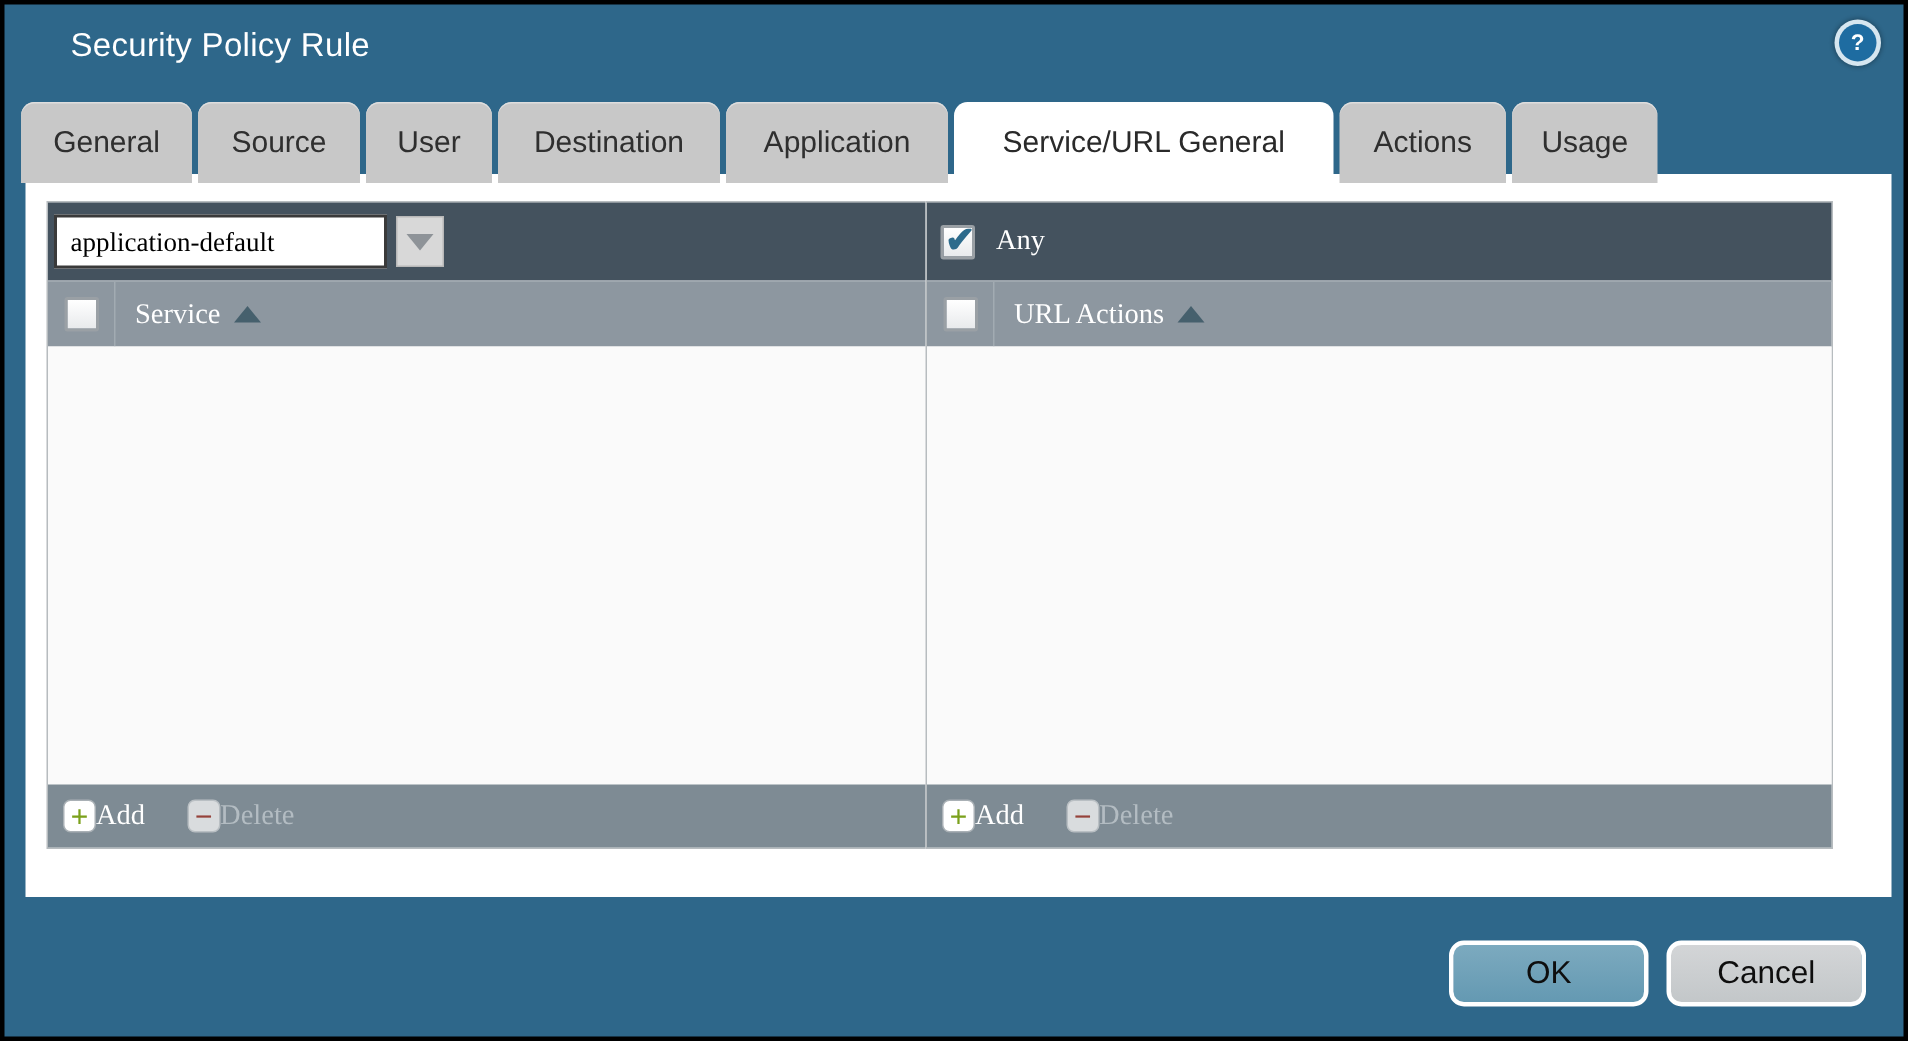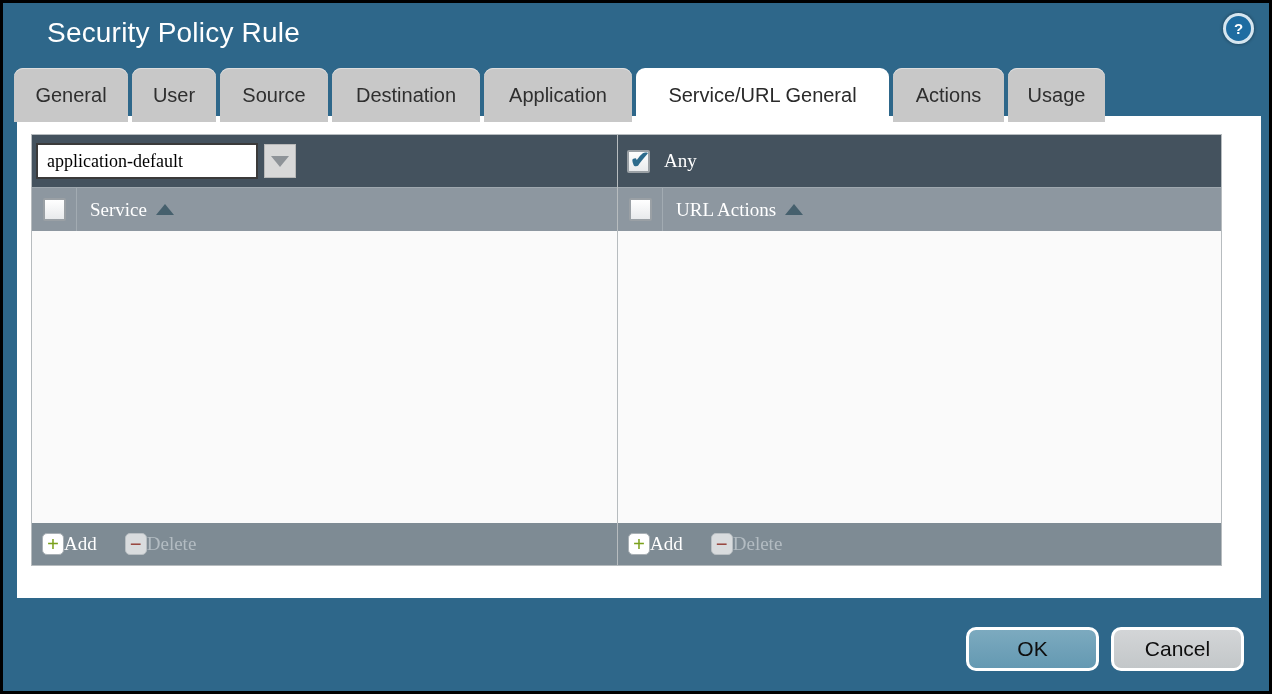--- a/index.html
+++ b/index.html
@@ -6,21 +6,21 @@
   html,body { width:1272px; height:694px; font-family:"Liberation Sans", sans-serif; }
 
   .dialog {
     position:absolute; left:0; top:0; width:1272px; height:694px;
     background:#2e678a; border:3px solid #000000;
   }
 
   
   .title-text {
     position:absolute; left:44px; top:14px;
-    font-size:28px; color:#ffffff; letter-spacing:0.2px;
+    font-size:22px; color:#ffffff; letter-spacing:0.2px;
   }
   .help-icon {
     position:absolute; top:13px; right:18px; width:25px; height:25px;
     background:#1e6ca1; border-radius:50%;
     box-shadow:0 0 0 3px #d6e6f0, 0 0 3px 4px rgba(0,0,0,0.25);
     color:#ffffff; font-size:15px; font-weight:bold;
     display:flex; align-items:center; justify-content:center;
     cursor:pointer;
   }
 
@@ -137,22 +137,22 @@
 </head>
 <body>
 
 <div class="dialog">
 
   <div class="title-text">Security Policy Rule</div>
   <div class="help-icon">?</div>
 
   <div class="tabs">
     <div class="tab" style="width:114px">General</div>
+    <div class="tab" style="width:108px">Source</div>
     <div class="tab" style="width:84px">User</div>
-    <div class="tab" style="width:108px">Source</div>
     <div class="tab" style="width:148px">Destination</div>
     <div class="tab" style="width:148px">Application</div>
     <div class="tab active" style="width:253px">Service/URL General</div>
     <div class="tab" style="width:111px">Actions</div>
     <div class="tab" style="width:97px">Usage</div>
   </div>
 
   <div class="content">
 
     <div class="panel left">

